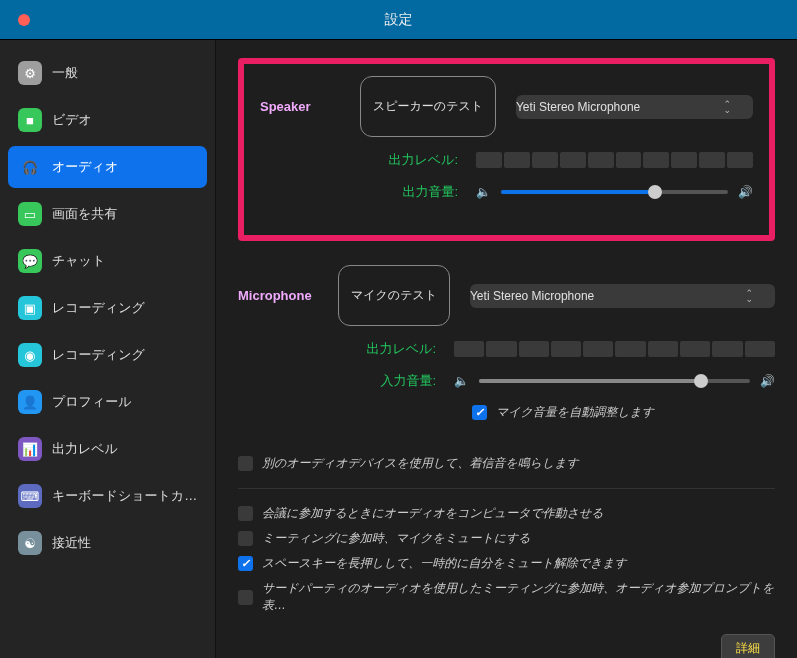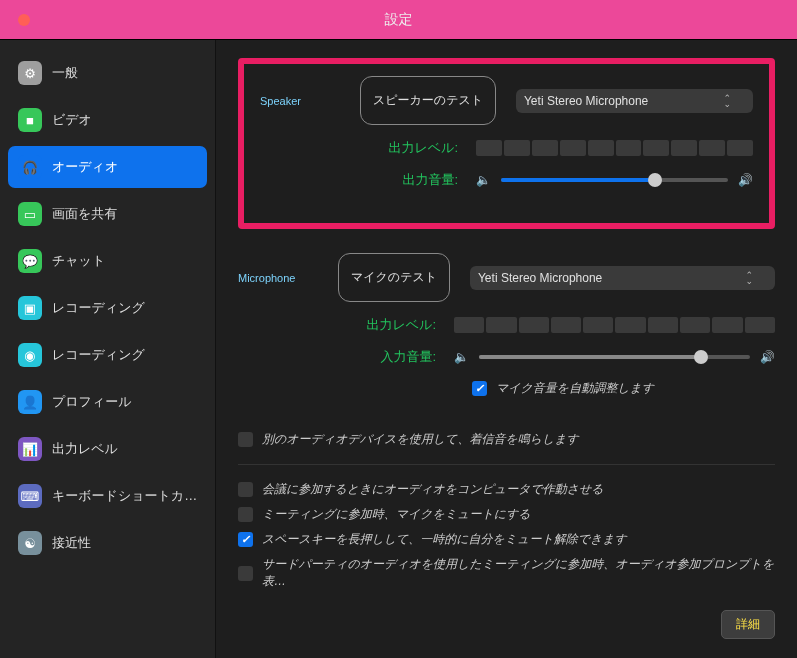--- a/index.html
+++ b/index.html
@@ -1,36 +1,36 @@
 <!DOCTYPE html>
 <html><head>
 <meta charset="utf-8">
 <style>
 * { margin: 0; padding: 0; box-sizing: border-box; font-family: -apple-system, "Helvetica Neue", Arial, sans-serif; }
 body { background: #1e1e1e; color: #e0e0e0; width: 797px; height: 658px; overflow: hidden; font-size: 13px; }
-.titlebar { height: 40px; background: #ec4899; display: flex; align-items: center; position: relative; border-bottom: 1px solid #000; }
+.titlebar { height: 40px; background: #0369a1; display: flex; align-items: center; position: relative; border-bottom: 1px solid #000; }
 .close-dot { width: 12px; height: 12px; background: #ff5f57; border-radius: 50%; margin-left: 18px; }
 .title { position: absolute; left: 0; right: 0; text-align: center; font-size: 14px; color: #eee; font-weight: 500; }
 .content { display: flex; height: calc(100% - 40px); }
 .sidebar { width: 216px; background: #242424; padding: 12px 8px; border-right: 1px solid #111; }
 .nav-item { display: flex; align-items: center; padding: 9px 10px; border-radius: 7px; margin-bottom: 5px; cursor: pointer; color: #ddd; font-size: 13px; white-space: nowrap; overflow: hidden; text-overflow: ellipsis; }
 .nav-item.active { background: #0e72ed; color: #fff; }
 .nav-icon { width: 24px; height: 24px; border-radius: 6px; margin-right: 10px; display: flex; align-items: center; justify-content: center; font-size: 13px; flex-shrink: 0; color: #fff; }
 .ic-gen { background: #9e9e9e; } .ic-vid { background: #37c75a; } .ic-aud { background: #0e72ed; }
 .ic-shr { background: #37c75a; } .ic-cht { background: #37c75a; } .ic-vb { background: #26c6da; }
 .ic-rec { background: #26c6da; } .ic-prf { background: #2196f3; } .ic-sta { background: #7e57c2; }
 .ic-kbd { background: #5c6bc0; } .ic-acc { background: #78909c; }
 .main { flex: 1; padding: 18px 22px; overflow-y: auto; }
 .highlight-box { border: 6px solid #e91e63; border-radius: 4px; padding: 12px 16px 18px; margin-bottom: 24px; }
 .section-row { display: flex; align-items: center; margin-bottom: 14px; }
-.section-label { width: 100px; font-weight: 400; color: #7dd3fc; font-size: 11px; }
+.section-label { width: 100px; font-weight: 700; color: #f0abfc; font-size: 13px; }
 .sub-row { display: flex; align-items: center; margin-bottom: 14px; }
 .sub-label { width: 216px; text-align: right; color: #22c55e; font-size: 13px; padding-right: 18px; }
-.pill-btn { border: 1px solid #888; background: transparent; color: #e0e0e0; padding: 15px 12px; border-radius: 12px; font-size: 12px; cursor: pointer; margin-right: 20px; }
-.select { flex: 1; background: #3a3a3a; color: #e0e0e0; border: none; border-radius: 6px; padding: 5px 24px 5px 8px; font-size: 12px; position: relative; display: flex; align-items: center; justify-content: space-between; cursor: pointer; }
+.pill-btn { border: 1px solid #888; background: transparent; color: #e0e0e0; padding: 21px 12px; border-radius: 12px; font-size: 12px; cursor: pointer; margin-right: 20px; }
+.select { flex: 1; background: #3a3a3a; color: #e0e0e0; border: none; border-radius: 6px; padding: 5px 24px 5px 0; font-size: 12px; position: relative; display: flex; align-items: center; justify-content: space-between; cursor: pointer; }
 .select::after { content: ""; position: absolute; right: 8px; top: 50%; transform: translateY(-50%); width: 0; height: 0; }
 .updown { font-size: 9px; line-height: 6px; color: #bbb; letter-spacing: -2px; }
 .level-meter { flex: 1; height: 16px; display: flex; gap: 2px; }
 .level-seg { flex: 1; background: #3a3a3a; border-radius: 2px; }
 .slider-wrap { flex: 1; display: flex; align-items: center; gap: 10px; }
 .vol-ic { color: #bbb; font-size: 12px; }
 .slider { flex: 1; height: 4px; background: #555; border-radius: 2px; position: relative; }
 .slider-fill { position: absolute; left: 0; top: 0; bottom: 0; background: #0e72ed; border-radius: 2px; }
 .slider-thumb { position: absolute; top: 50%; width: 14px; height: 14px; background: #ccc; border-radius: 50%; transform: translate(-50%, -50%); }
 .chk-row { display: flex; align-items: center; margin: 8px 0; color: #ccc; font-size: 12px; font-style: italic; }

